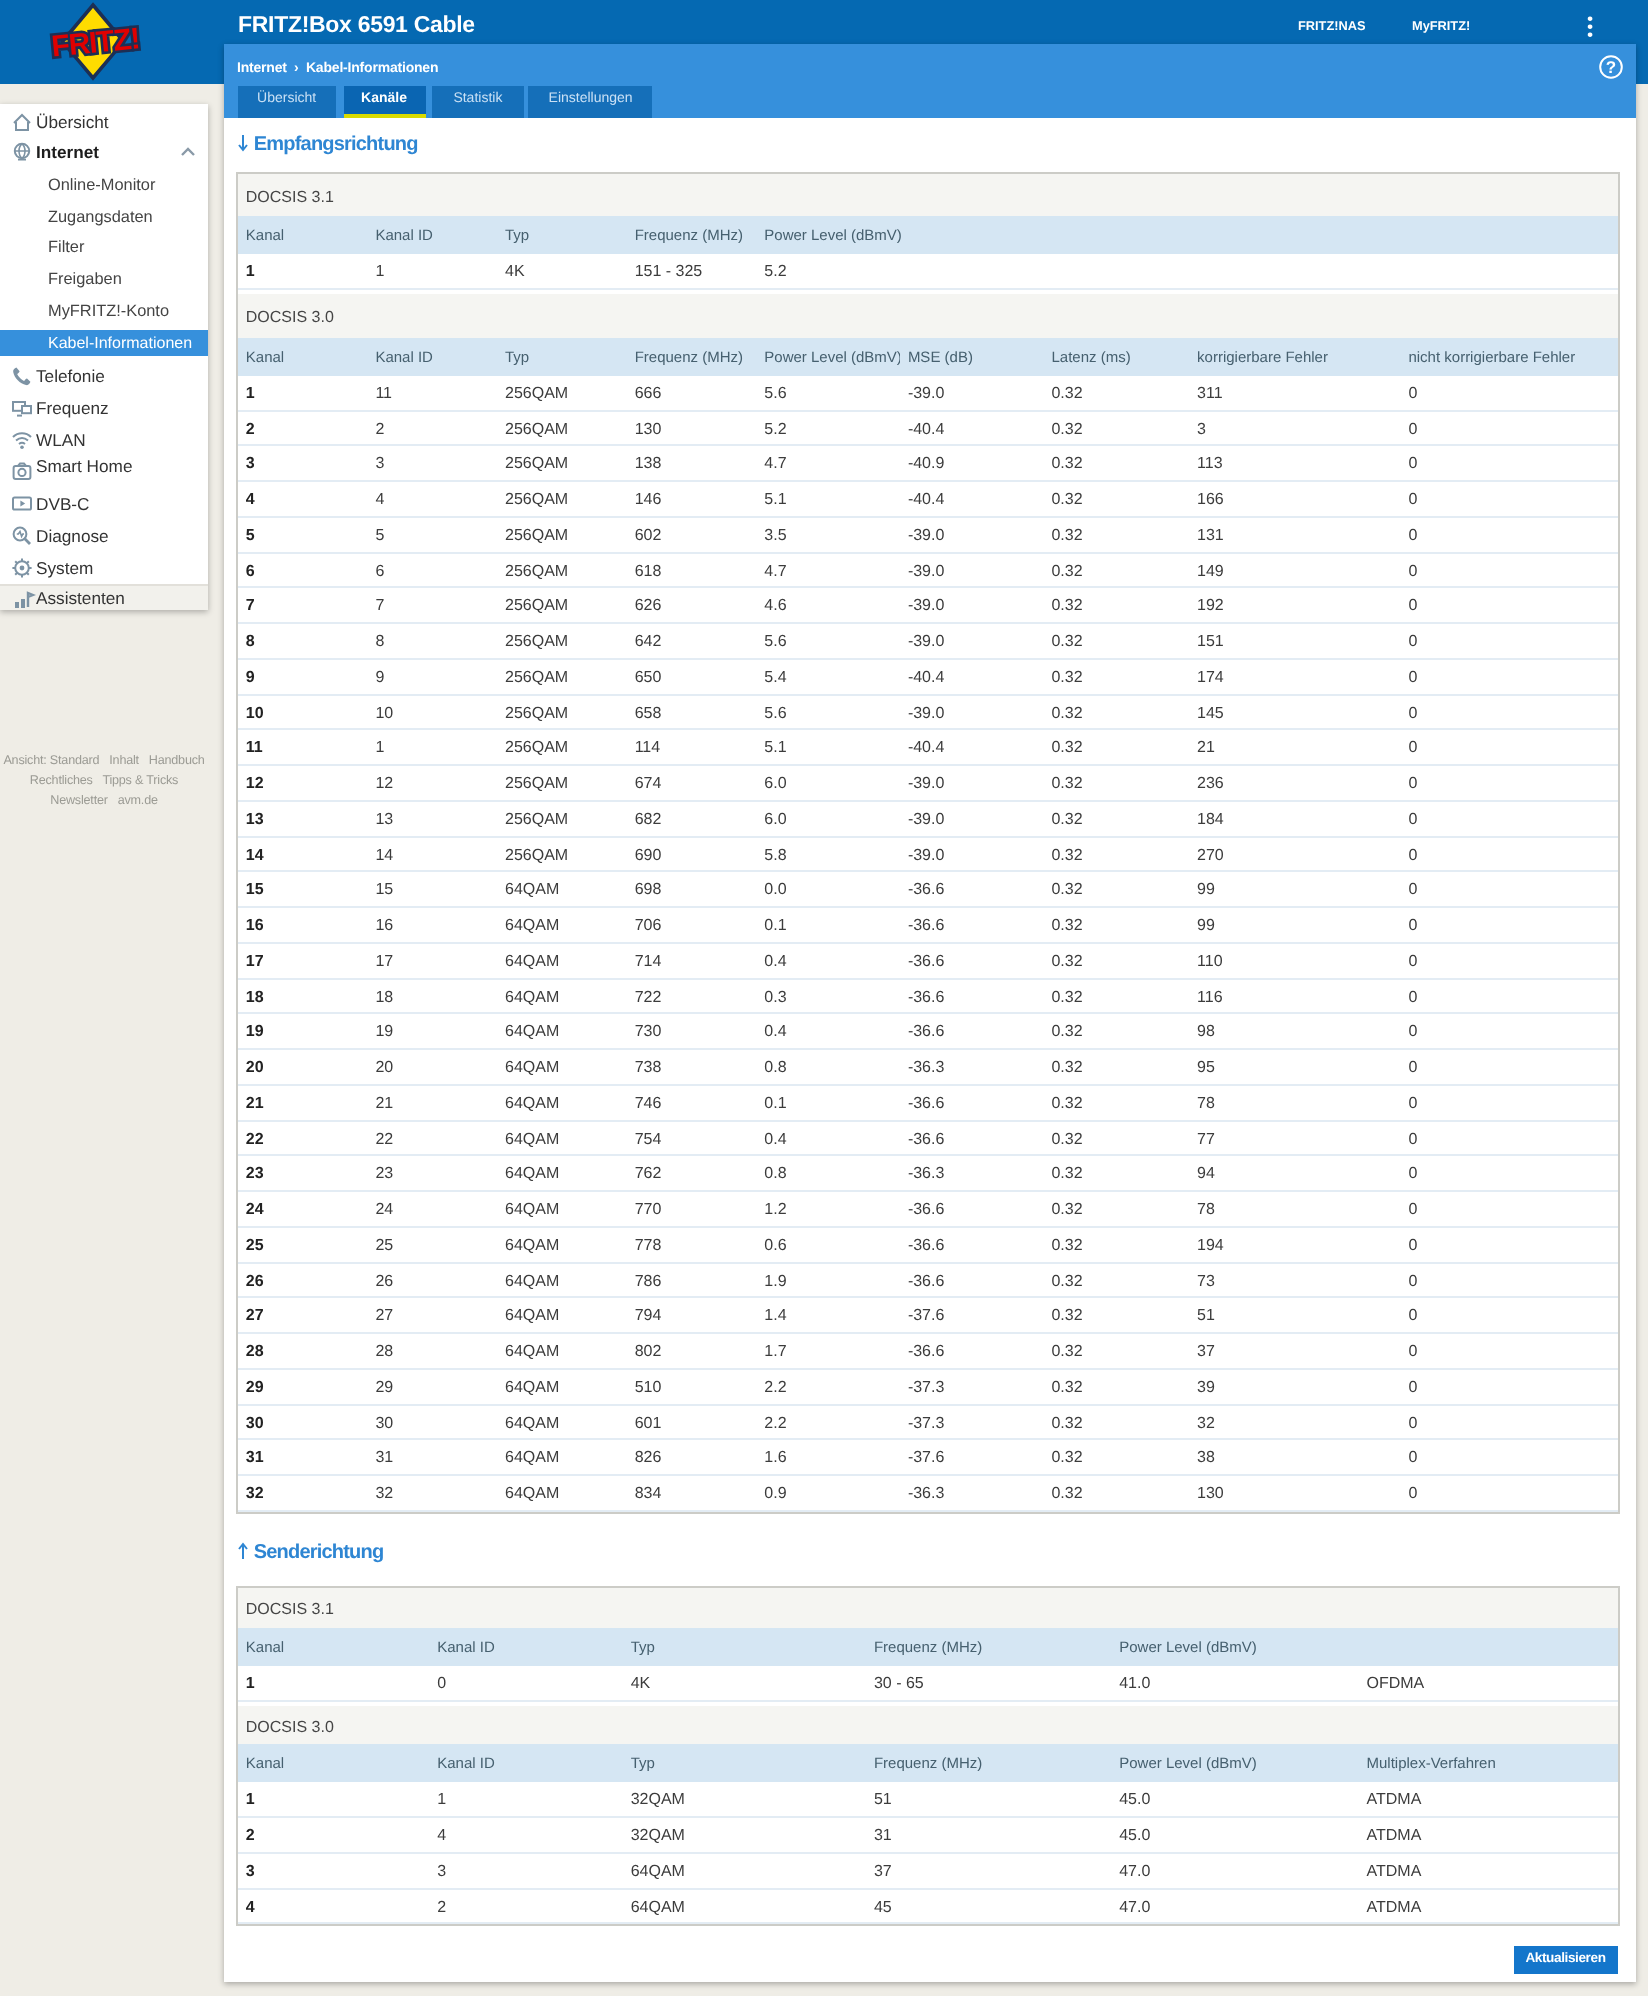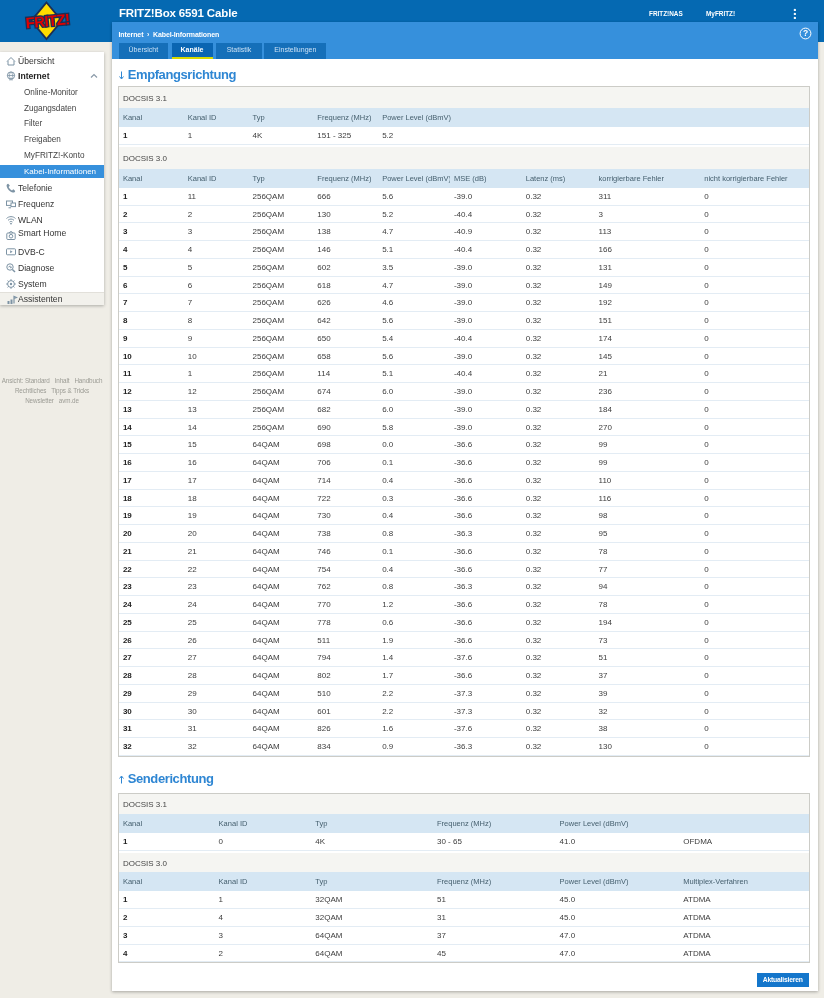--- a/index.html
+++ b/index.html
@@ -28,21 +28,21 @@
 
 
 #panel { position:absolute; left:111.5px; top:22px; width:706px; height:968.5px; background:#fff; box-shadow:0 1px 3px rgba(0,0,0,0.3); }
 #bluehead { position:absolute; left:0; top:0; width:706px; height:36.6px; background:#3690dc; }
 #crumb { position:absolute; left:7px; top:8.5px; font-size:7px; font-weight:bold; color:#fff; letter-spacing:-0.1px; }
 .tab { position:absolute; top:21px; height:15.6px; background:#156fb9; color:#c9e0f5; font-size:7px; text-align:center; line-height:14px; }
 .tab.act { background:#0a65b2; color:#fff; font-weight:bold; border-bottom:2.5px solid #d9da00; }
 #help { position:absolute; left:687px; top:5px; }
 
 
-.sechead { position:absolute; left:7px; color:#2e86d3; font-size:13px; font-weight:bold; letter-spacing:-0.4px; }
+.sechead { position:absolute; left:7px; color:#2e86d3; font-size:10px; font-weight:bold; letter-spacing:-0.4px; }
 .sechead svg { vertical-align:-1.5px; margin-right:1px; }
 
 
 .box { position:absolute; left:6.4px; width:692px; background:#fff; border:1px solid #ccccc7; }
 .lbl { height:20.5px; line-height:23px; background:#f5f5f2; color:#454545; font-size:8px; padding-left:4px; }
 .hrow { display:flex; height:19px; background:#d5e6f3; }
 .hrow > div { padding:0 0 0 4px; font-size:7.5px; color:#46606f; line-height:19.5px; overflow:hidden; white-space:nowrap; }
 .drow { display:flex; height:17.75px; border-bottom:1px solid #e3ecf4; }
 .drow > div { padding:0 0 0 4px; font-size:8px; color:#3c3c3c; line-height:17.5px; overflow:hidden; white-space:nowrap; }
 .drow > div.b { font-weight:bold; color:#222; }
@@ -452,21 +452,21 @@
         <div style="width:72px">0.6</div>
         <div style="width:72px">-36.6</div>
         <div style="width:73px">0.32</div>
         <div style="width:106px">194</div>
         <div style="width:109px">0</div>
       </div>
 <div class="drow">
         <div class="b" style="width:65px">26</div>
         <div style="width:65px">26</div>
         <div style="width:65px">64QAM</div>
-        <div style="width:65px">511</div>
+        <div style="width:65px">786</div>
         <div style="width:72px">1.9</div>
         <div style="width:72px">-36.6</div>
         <div style="width:73px">0.32</div>
         <div style="width:106px">73</div>
         <div style="width:109px">0</div>
       </div>
 <div class="drow">
         <div class="b" style="width:65px">27</div>
         <div style="width:65px">27</div>
         <div style="width:65px">64QAM</div>

